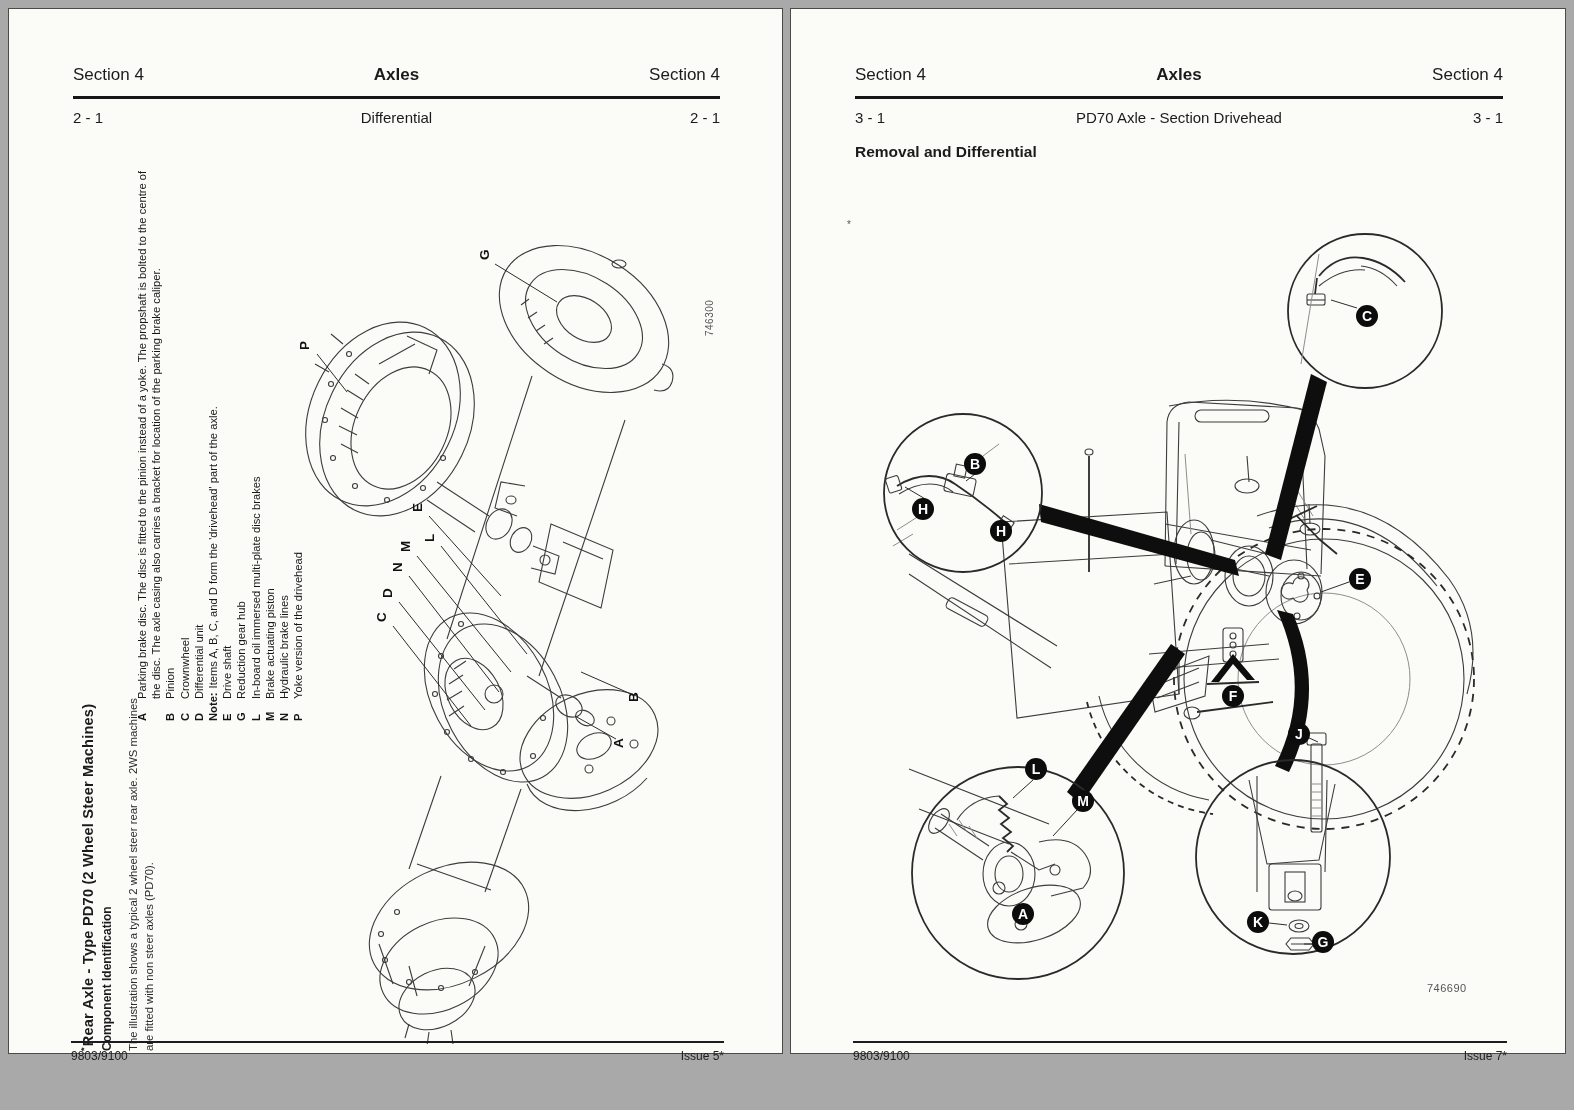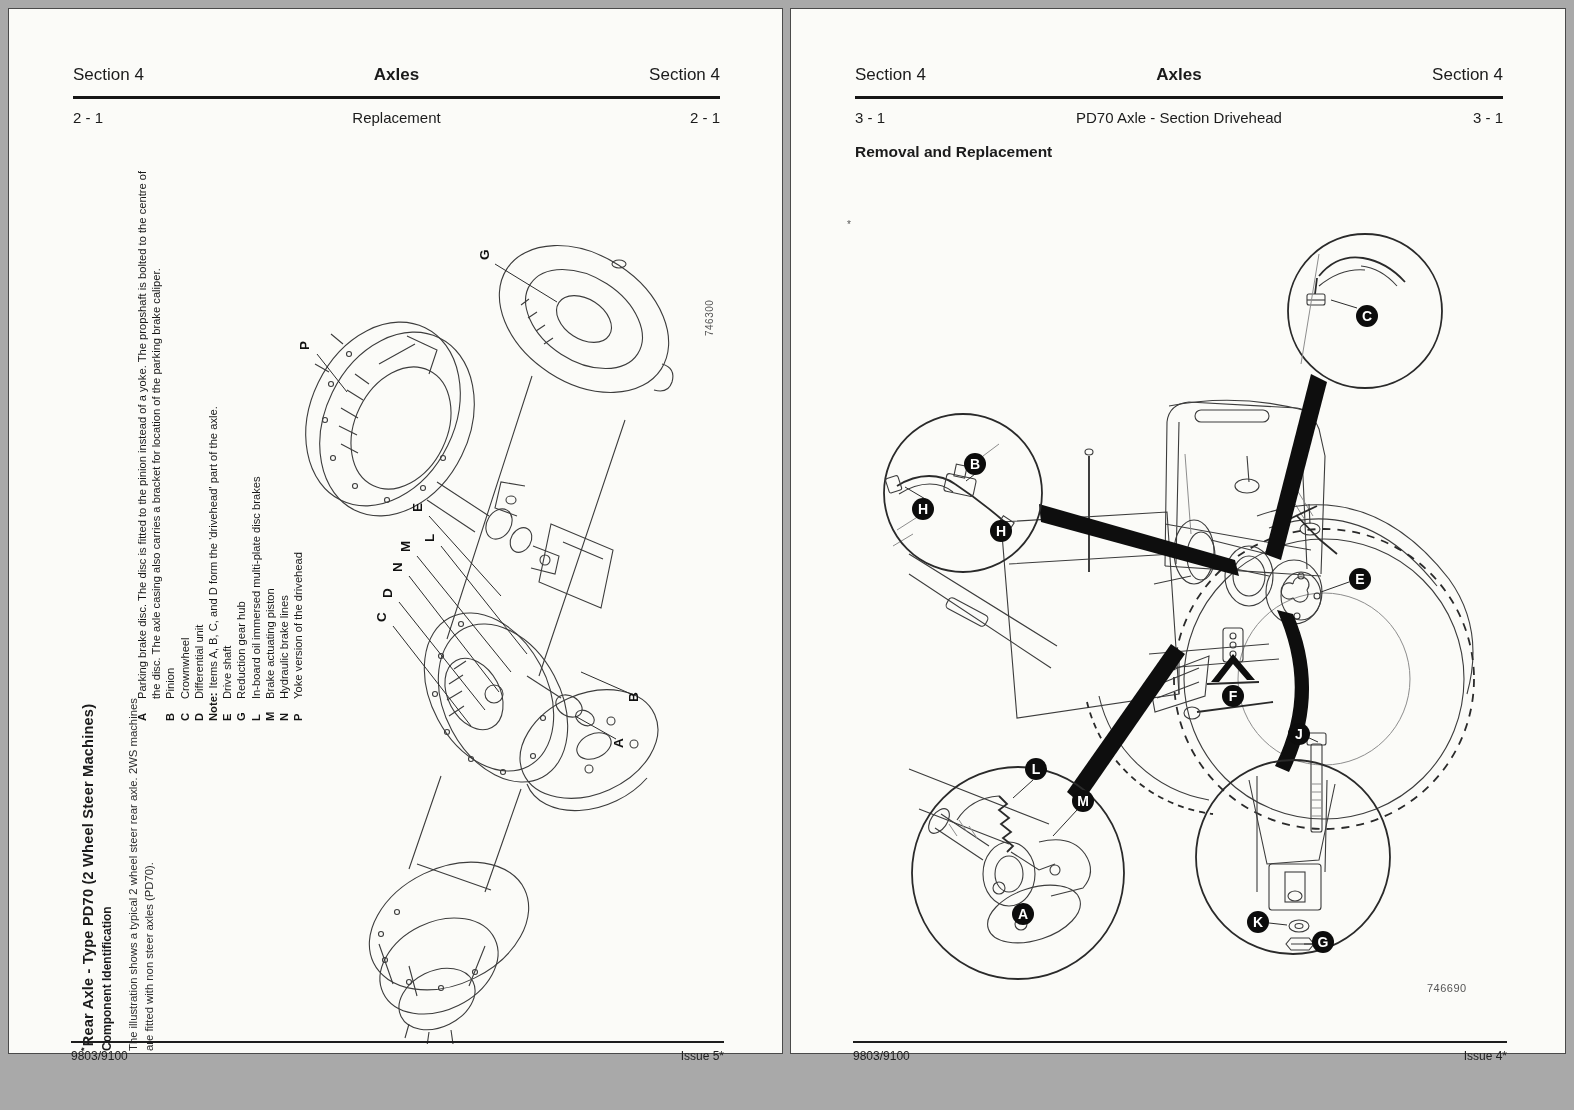--- a/index.html
+++ b/index.html
@@ -66,21 +66,21 @@
 <div class="page" id="left-page">
 
   <div class="hdr-row">
     <span class="row-left">Section 4</span>
     <span class="row-center bold">Axles</span>
     <span class="row-right">Section 4</span>
   </div>
   <div class="hdr-rule"></div>
   <div class="sub-row">
     <span class="row-left">2 - 1</span>
-    <span class="row-center">Replacement</span>
+    <span class="row-center">Differential</span>
     <span class="row-right">2 - 1</span>
   </div>
 
   <div class="rot" id="component-list">
     <div class="ci-line"><span class="ci-key">A</span><span>Parking brake disc. The disc is fitted to the pinion instead of a yoke. The propshaft is bolted to the centre of the disc. The axle casing also carries a bracket for location of the parking brake caliper.</span></div>
     <div class="ci-line"><span class="ci-key">B</span><span>Pinion</span></div>
     <div class="ci-line"><span class="ci-key">C</span><span>Crownwheel</span></div>
     <div class="ci-line"><span class="ci-key">D</span><span>Differential unit</span></div>
     <div class="ci-line ci-note"><b class="ci-notelabel">Note:</b><span>Items A, B, C, and D form the 'drivehead' part of the axle.</span></div>
     <div class="ci-line"><span class="ci-key">E</span><span>Drive shaft</span></div>
@@ -206,21 +206,21 @@
     <span class="row-center bold">Axles</span>
     <span class="row-right">Section 4</span>
   </div>
   <div class="hdr-rule"></div>
   <div class="sub-row">
     <span class="row-left">3 - 1</span>
     <span class="row-center">PD70 Axle - Section Drivehead</span>
     <span class="row-right">3 - 1</span>
   </div>
 
-  <div id="removal-heading">Removal and Replacement</div>
+  <div id="removal-heading">Removal and Differential</div>
 
   <div id="stray-mark">*</div>
 
   <svg style="position:absolute;left:58px;top:215px;" width="690" height="800" viewBox="0 0 690 800">
 
     <g>
 
       <path class="ln" d="M316,342 L318,198 Q320,180 340,178 L448,184 Q462,186 470,205 L476,232 L472,350"></path>
       <path class="ln" d="M330,198 L327,340 M452,206 L458,345 M316,300 L462,326 M316,342 L472,352"></path>
       <path class="ln" d="M320,182 Q390,168 462,188"></path>
@@ -372,15 +372,15 @@
       <circle class="disc" cx="384" cy="472" r="11"></circle>
       <text class="disc-txt" x="384" y="477">F</text>
     </g>
 
     <text class="fig-num" x="578" y="768" style="font-size:11px;">746690</text>
   </svg>
 
   <div class="foot-rule"></div>
   <div class="foot-row">
     <span class="row-left">9803/9100</span>
-    <span class="row-right">Issue 4*</span>
+    <span class="row-right">Issue 7*</span>
   </div>
 </div>
 
 </body></html>

